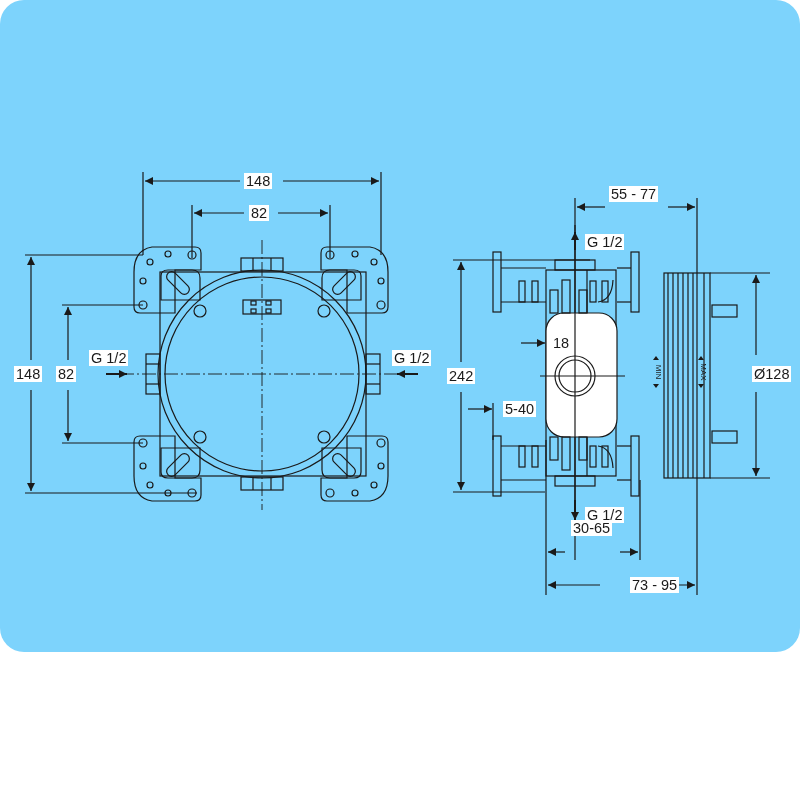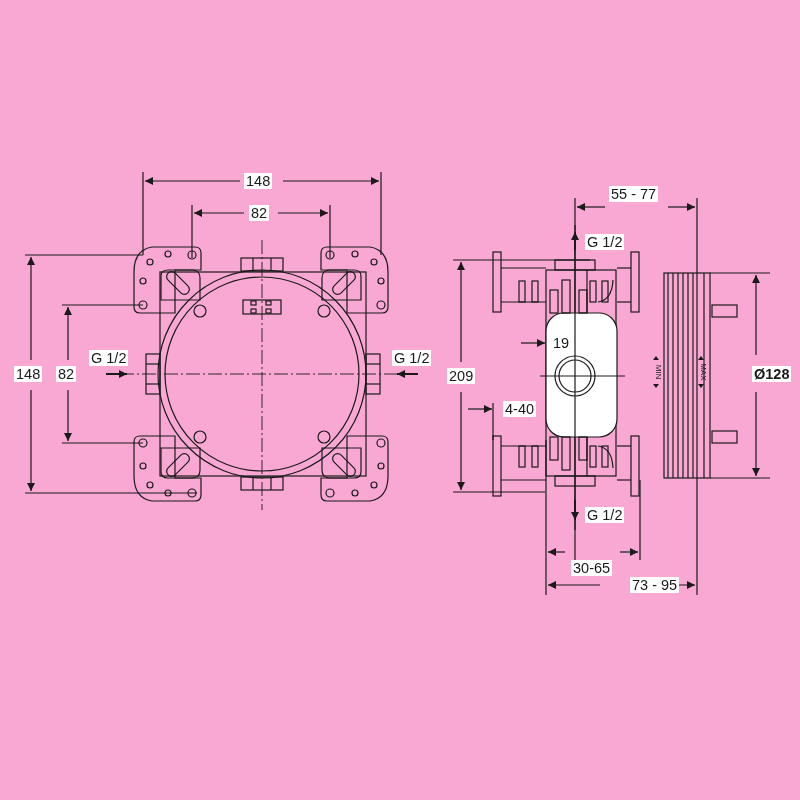--- a/index.html
+++ b/index.html
@@ -1,16 +1,16 @@
 <!DOCTYPE html>
 <html><head>
 <meta charset="utf-8">
 <style>
   html, body { margin: 0; padding: 0; background: #ffffff; }
-  #canvas { position: relative; width: 800px; height: 800px; background: #f9a8d4; overflow: hidden; }
+  #canvas { position: relative; width: 800px; height: 652px; background: #7dd3fc; overflow: hidden; border-radius: 24px; }
   svg { position: absolute; left: 0; top: 0; }
   .lbl { position: absolute; font-family: "Liberation Sans", sans-serif; font-size: 14.5px; color: #1a1a1a; background: #ffffff; line-height: 16px; padding: 0 2px; white-space: nowrap; }
 </style>
 </head>
 <body>
 
 <div id="canvas">
 <svg width="800" height="800" viewBox="0 0 800 800">
   <defs>
     <marker id="ar" viewBox="0 0 10 10" refX="10" refY="5" markerWidth="10" markerHeight="8" orient="auto-start-reverse" markerUnits="userSpaceOnUse">
@@ -213,19 +213,19 @@
 <span class="lbl" style="left:244px;top:173px;">148</span>
 <span class="lbl" style="left:249px;top:205px;">82</span>
 <span class="lbl" style="left:14px;top:366px;">148</span>
 <span class="lbl" style="left:56px;top:366px;">82</span>
 <span class="lbl" style="left:89px;top:350px;">G 1/2</span>
 <span class="lbl" style="left:392px;top:350px;">G 1/2</span>
 
 <span class="lbl" style="left:609px;top:186px;">55 - 77</span>
 <span class="lbl" style="left:585px;top:234px;">G 1/2</span>
 <span class="lbl" style="left:585px;top:507px;">G 1/2</span>
-<span class="lbl" style="left:447px;top:368px;">209</span>
-<span class="lbl" style="left:551px;top:335px;">19</span>
-<span class="lbl" style="left:503px;top:401px;">4-40</span>
-<span class="lbl" style="left:752px;top:366px;font-weight:bold;">Ø128</span>
-<span class="lbl" style="left:571px;top:560px;text-align:center;">30-65</span>
+<span class="lbl" style="left:447px;top:368px;">242</span>
+<span class="lbl" style="left:551px;top:335px;">18</span>
+<span class="lbl" style="left:503px;top:401px;">5-40</span>
+<span class="lbl" style="left:752px;top:366px;">Ø128</span>
+<span class="lbl" style="left:571px;top:520px;text-align:center;">30-65</span>
 <span class="lbl" style="left:630px;top:577px;">73 - 95</span>
 </div>
 
 </body></html>

